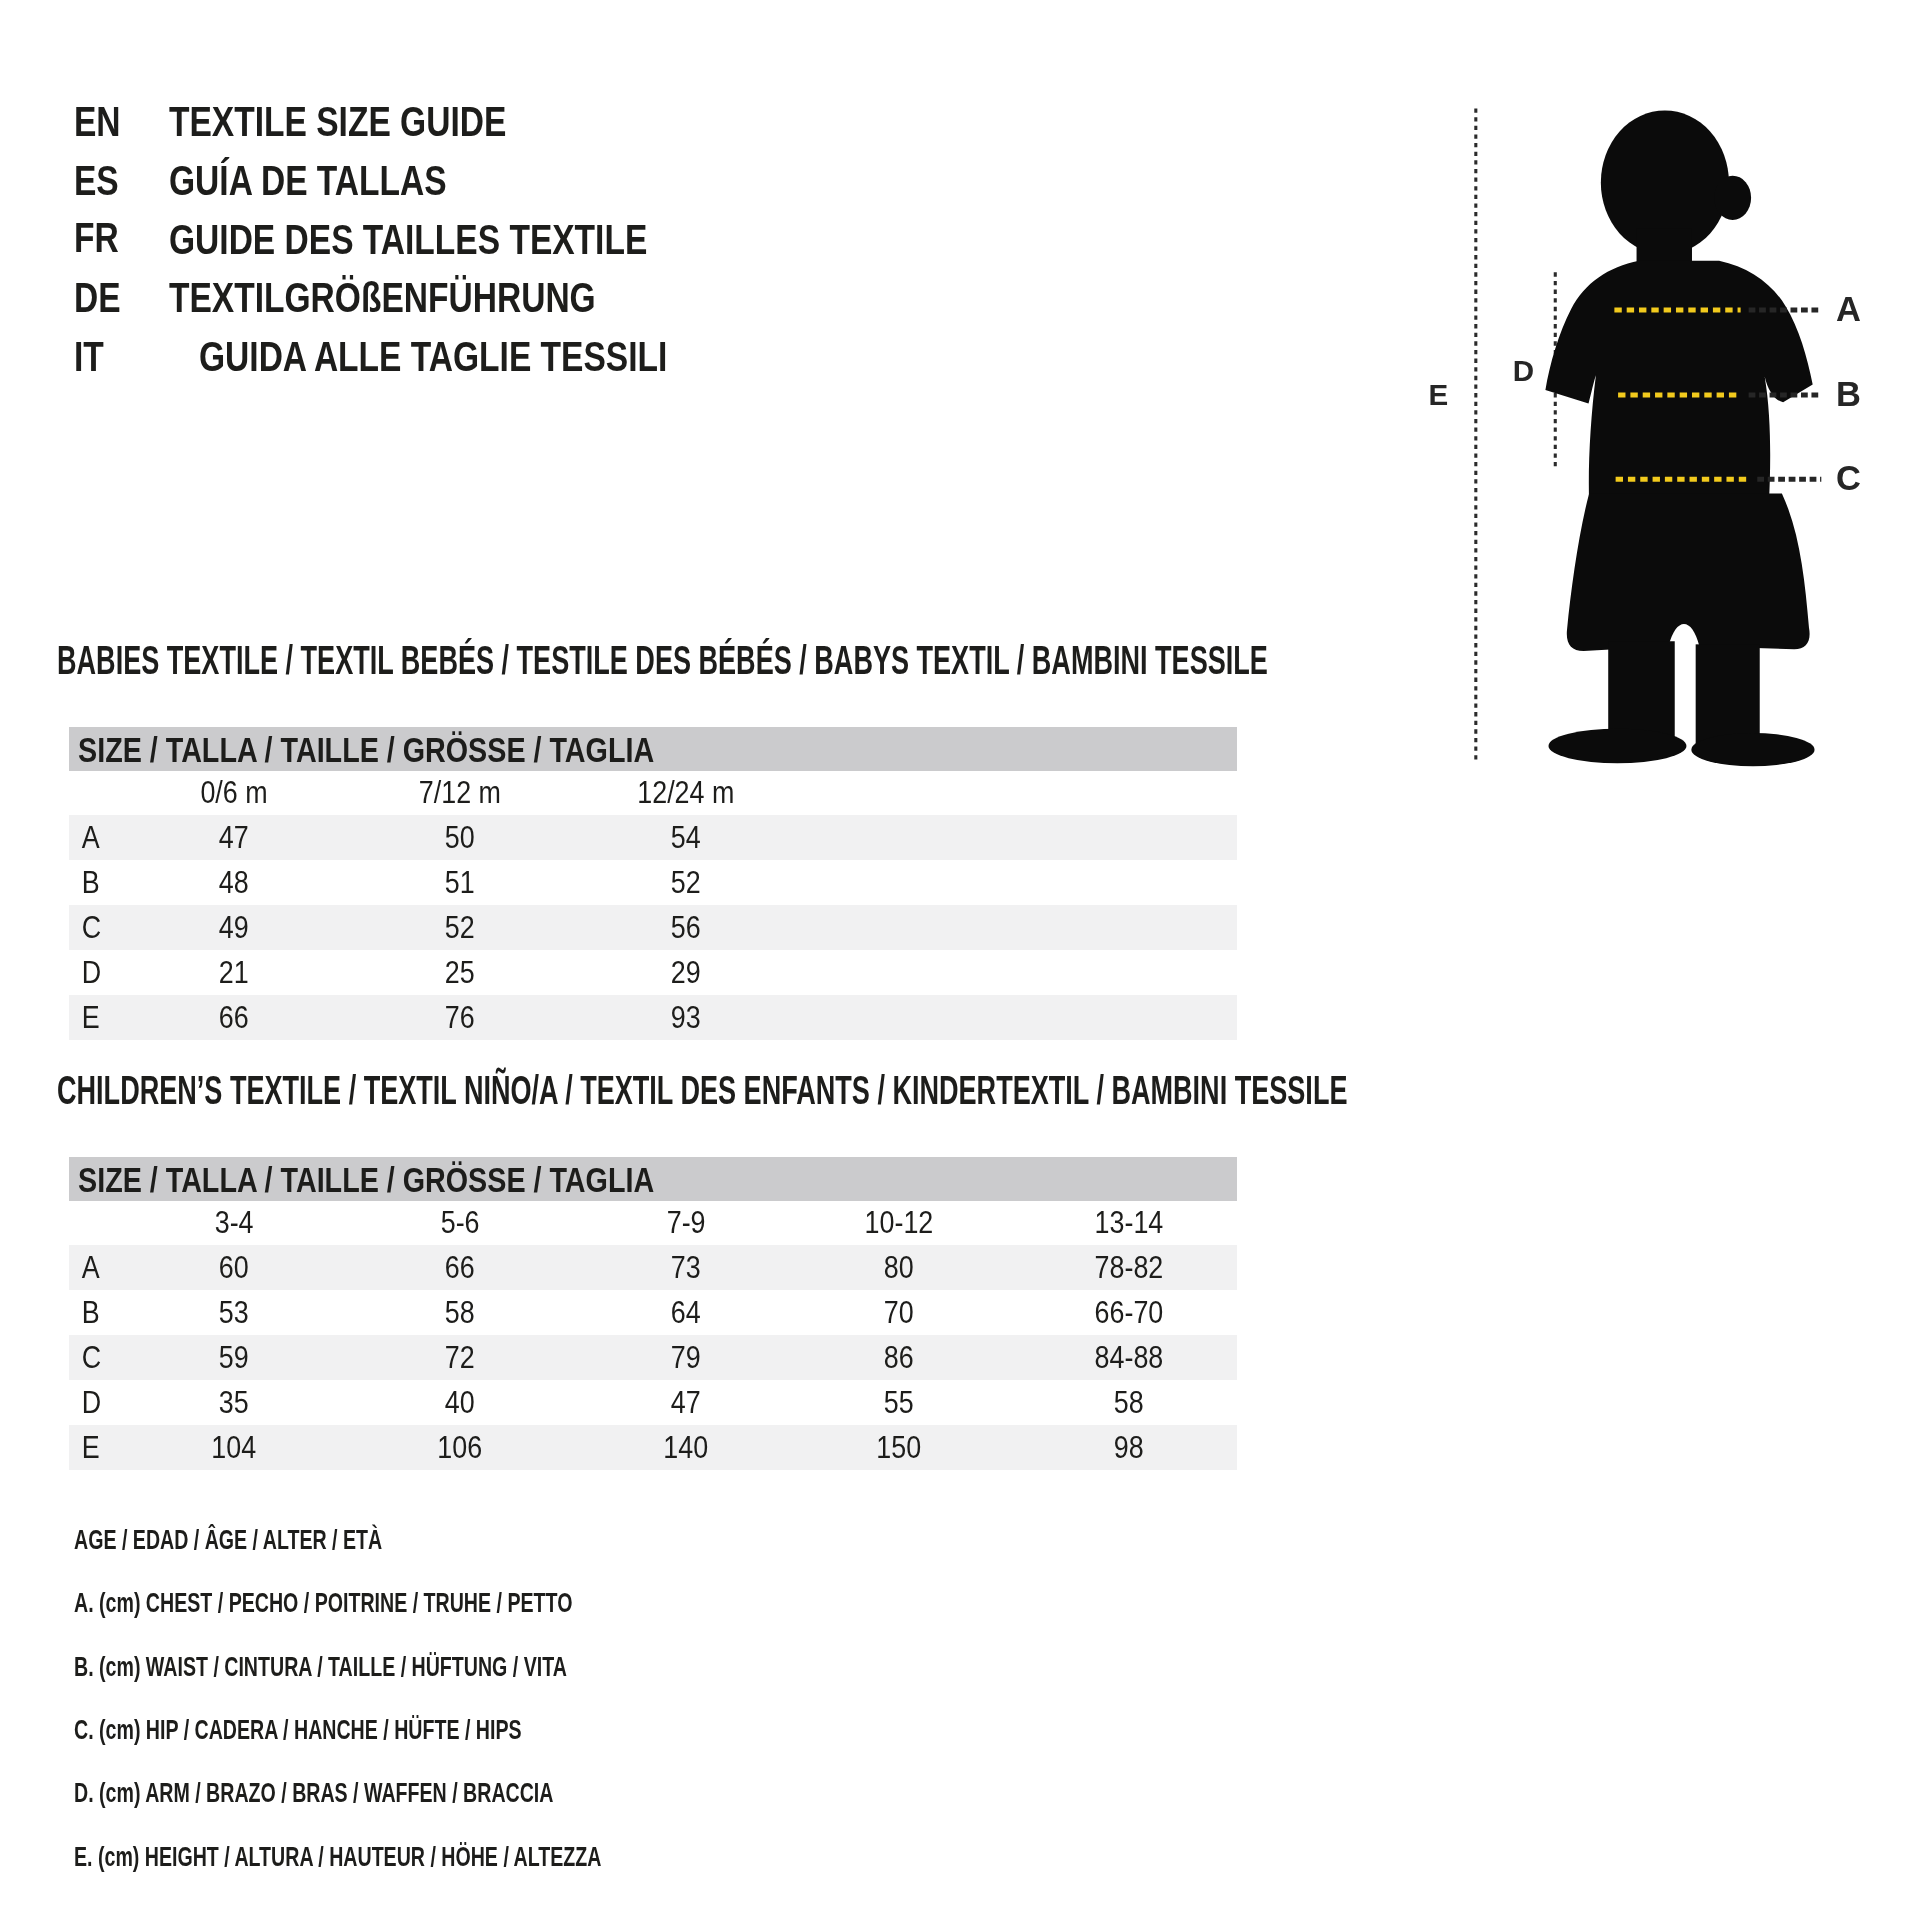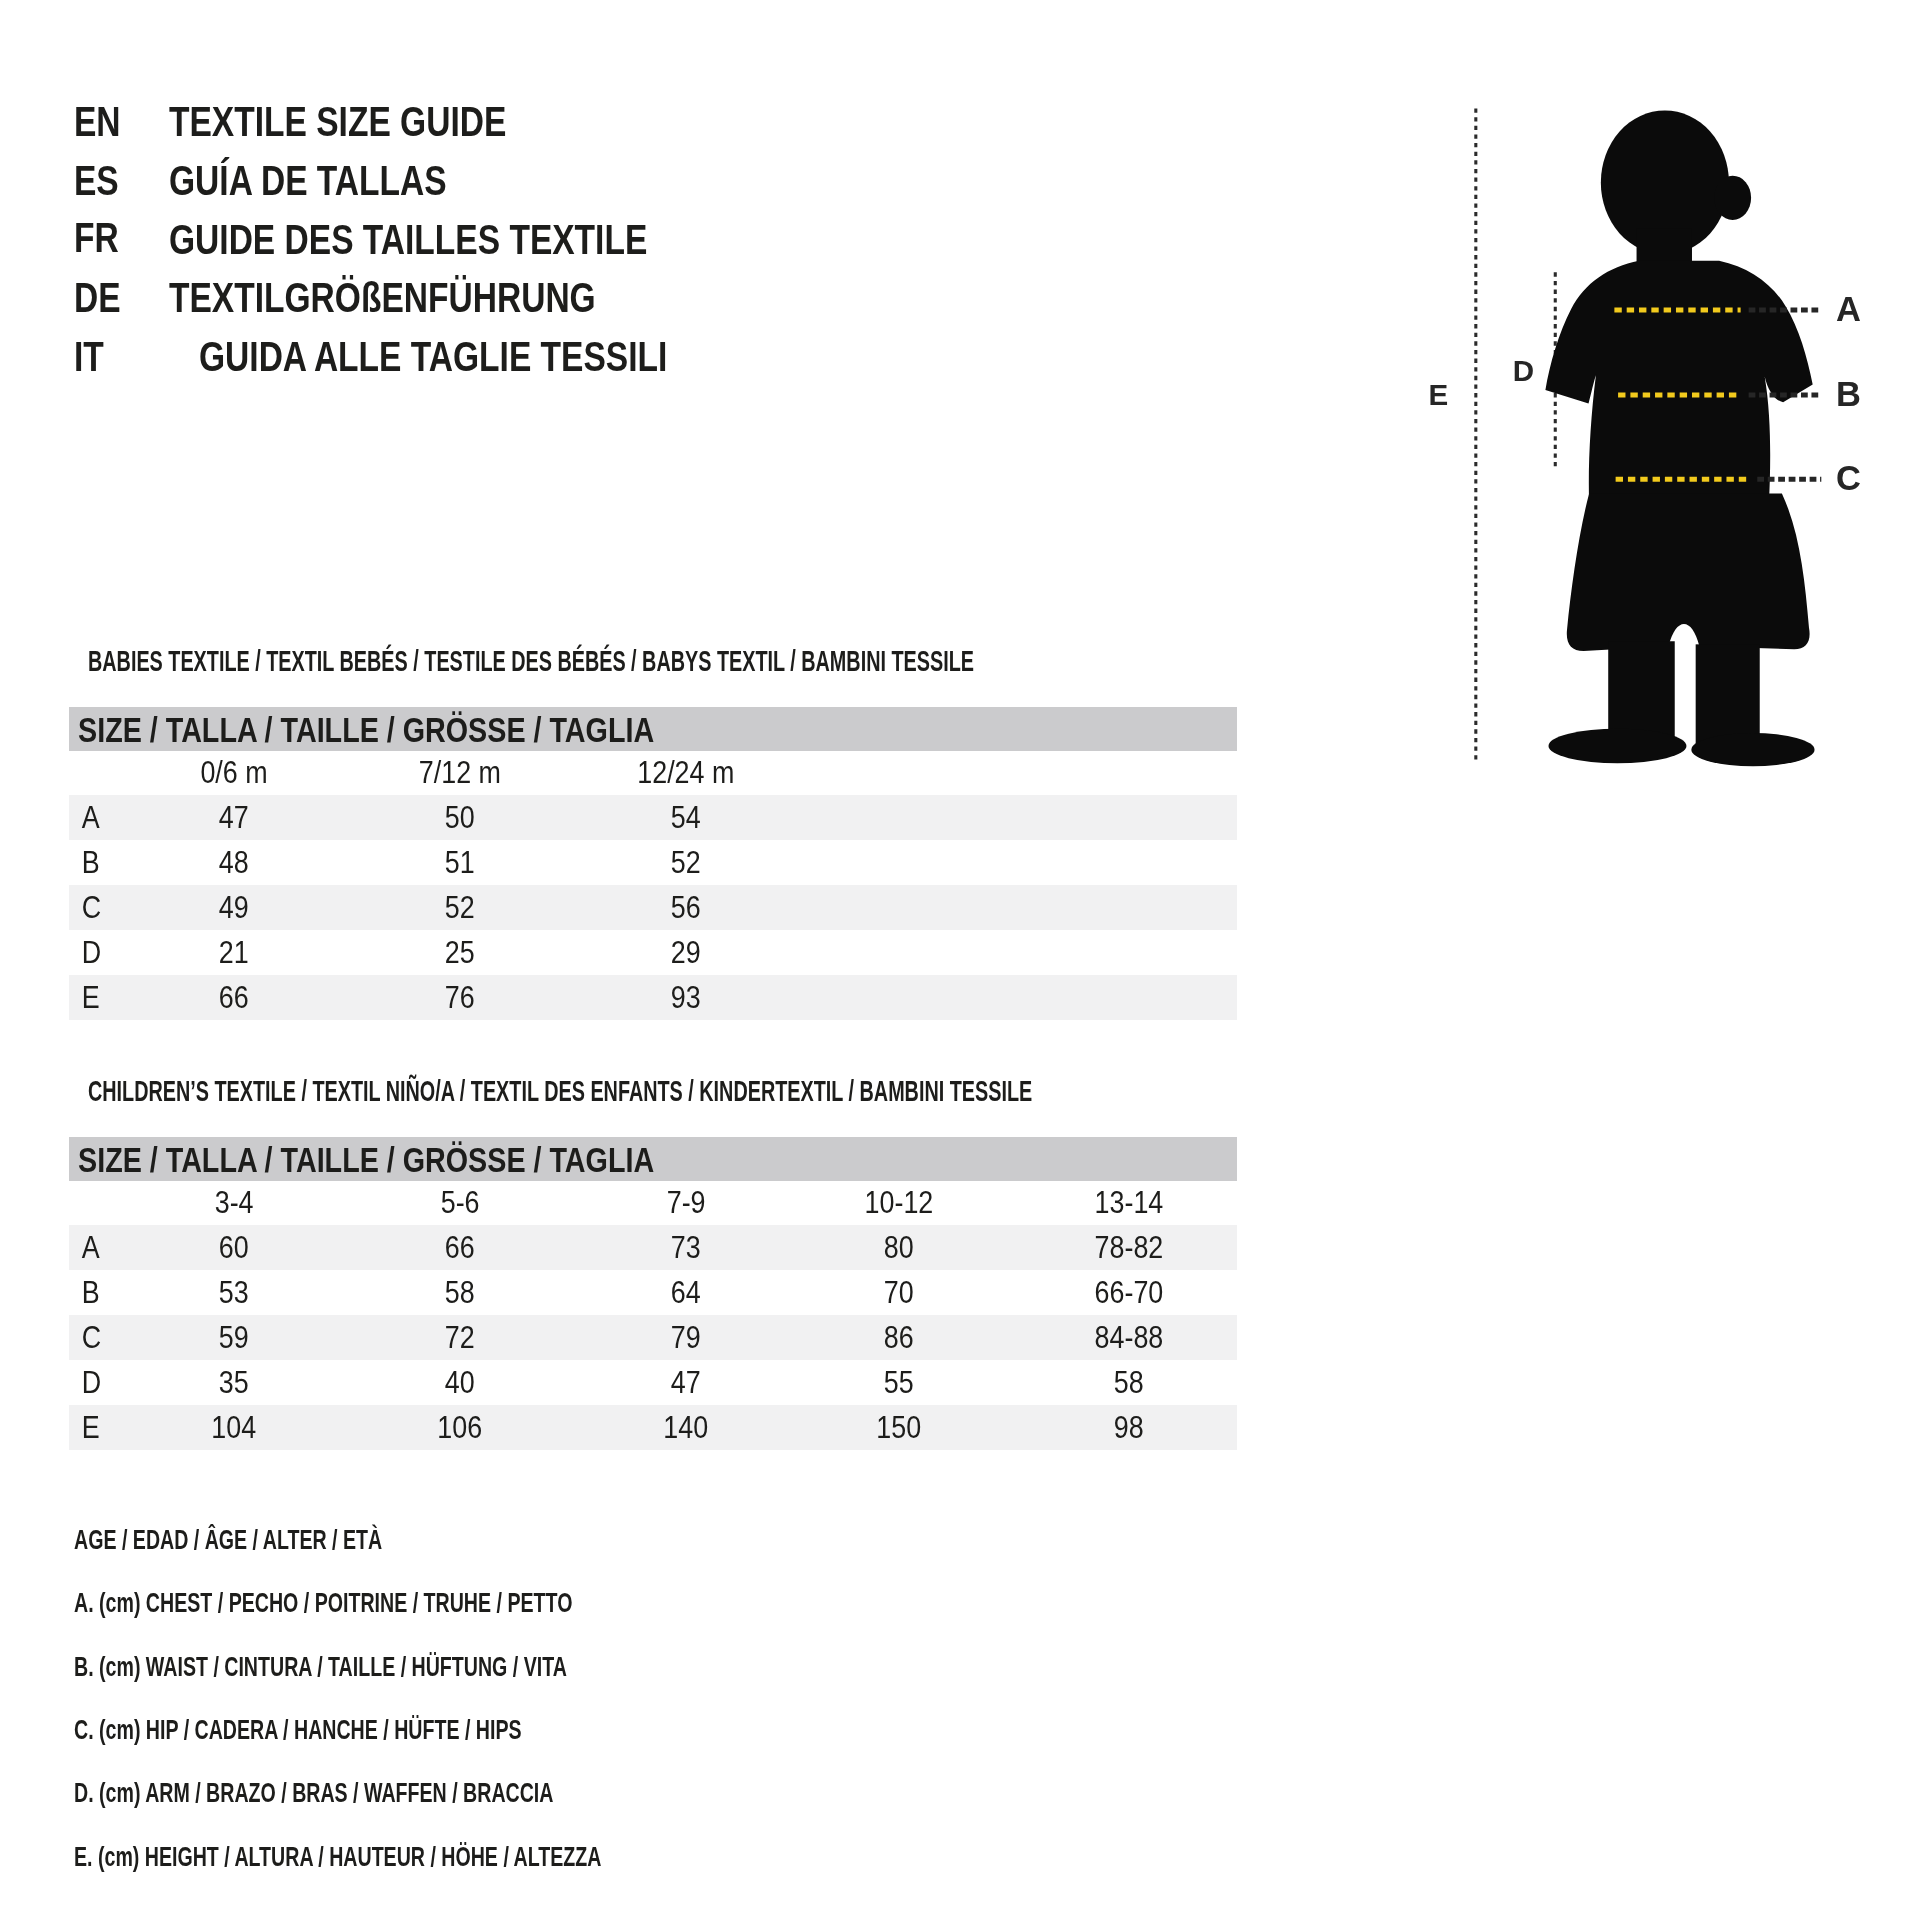--- a/index.html
+++ b/index.html
@@ -11,24 +11,24 @@
   
   .sx66,.sx70,.sx78,.sx82{display:inline-block;white-space:nowrap;transform-origin:0 50%;}
   .sx66{transform:scaleX(0.66);}
   .sx70{transform:scaleX(0.70);}
   .sx78{transform:scaleX(0.78);}
   .sx82{transform:scaleX(0.82);}
   .sxc{display:inline-block;white-space:nowrap;transform:scaleX(0.84);transform-origin:50% 50%;}
   
   .hdr{font-size:43px;line-height:43px;font-weight:700;}
   
-  .sec-title{font-size:30px;line-height:41px;font-weight:700;left:88px;}
+  .sec-title{font-size:41px;line-height:41px;font-weight:700;left:57px;}
   
   .tbl{position:absolute;left:69px;width:1168px;}
-  .tbl-bar{height:44px;background:#cbcbcd;}
+  .tbl-bar{height:44px;background:#cbcbcd;margin-top:20px;}
   .tbl-bar span{font-size:35px;font-weight:700;line-height:46px;padding-left:11px;}
   .col-row{position:relative;height:44px;padding-top:3.1px;box-sizing:border-box;}
   .drow{position:relative;height:45px;}
   .drow.odd{background:#f1f1f2;}
   .rlabel{position:absolute;left:11px;top:0;width:55px;font-size:32px;line-height:45px;}
   .cell{position:absolute;top:0;width:148px;text-align:center;font-size:32px;line-height:45px;}
   .col-row .cell{line-height:43px;}
   .c0{left:91px;} .c1{left:317px;} .c2{left:543px;} .c3{left:756px;text-align:center;} .c4{left:986px;}
   
   .legend-line{font-size:28px;line-height:43px;font-weight:700;left:74px;}

